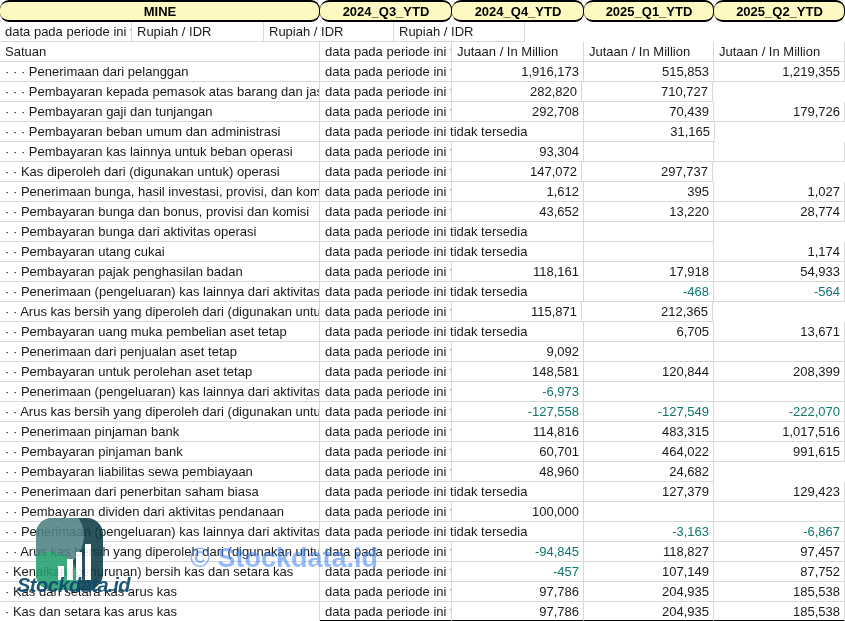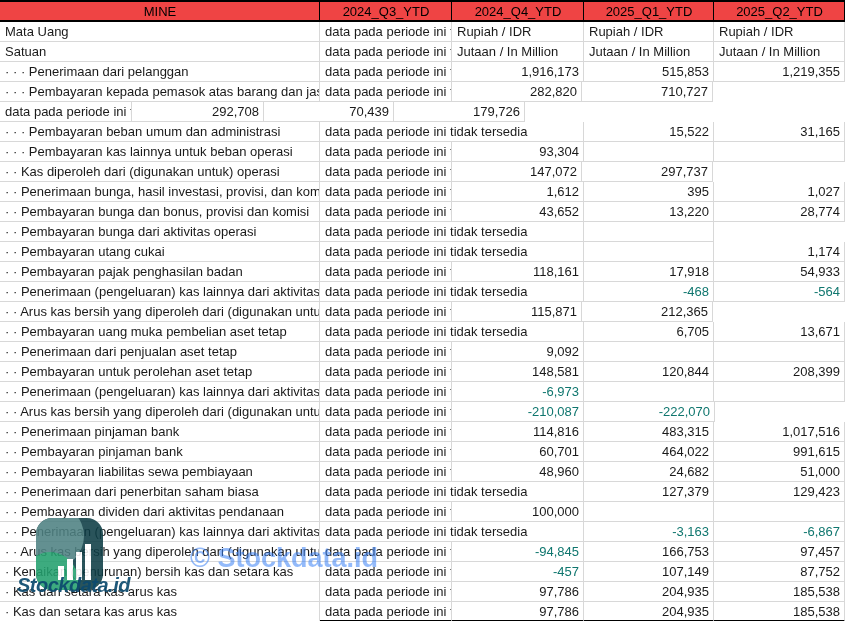--- a/index.html
+++ b/index.html
@@ -22,25 +22,26 @@
   }
   .cell.label{width:320px;}
   .cell.c1{width:132px;}
   .cell.c2{width:132px;}
   .cell.c3{width:130px;}
   .cell.c4{width:131px;}
   .cell.merged{width:264px;}
   .cell.num{text-align:right;}
   .cell.neg{color:#0f766e;}
   .row.header .cell{
-    font-weight:normal;text-align:center;color:#000;
+    font-weight:bold;text-align:center;color:#000;
     border-top:2px solid #000;
     border-bottom:2px solid #000;
     border-right:1px solid #000;
-    background:#ef4444;
+    background:#fef9c3;
+    border-radius:9px;
   }
   .row:last-child .cell:not(.label){border-bottom:2px solid #000;}
   
   .wm-logo{
     position:absolute;left:36px;top:518px;width:67px;height:72px;
     opacity:0.88;pointer-events:none;
   }
   .wm-brand{
     position:absolute;left:17px;top:574px;
     font-size:20px;font-weight:bold;letter-spacing:-0.5px;
@@ -58,21 +59,20 @@
 <div class="table">
   <div class="row header" id="header-row">
       <div class="cell label">MINE</div>
       <div class="cell c1">2024_Q3_YTD</div>
       <div class="cell c2">2024_Q4_YTD</div>
       <div class="cell c3">2025_Q1_YTD</div>
       <div class="cell c4">2025_Q2_YTD</div>
     </div>
   <div id="body-rows">
       <div class="row">
-        <div class="cell label">Mata Uang</div>
         <div class="cell c1">data pada periode ini tidak tersedia</div>
         <div class="cell c2">Rupiah / IDR</div>
         <div class="cell c3">Rupiah / IDR</div>
         <div class="cell c4">Rupiah / IDR</div>
       </div>
       <div class="row">
         <div class="cell label">Satuan</div>
         <div class="cell c1">data pada periode ini tidak tersedia</div>
         <div class="cell c2">Jutaan / In Million</div>
         <div class="cell c3">Jutaan / In Million</div>
@@ -85,29 +85,29 @@
         <div class="cell c3 num">515,853</div>
         <div class="cell c4 num">1,219,355</div>
       </div>
       <div class="row">
         <div class="cell label">· · · Pembayaran kepada pemasok atas barang dan jasa</div>
         <div class="cell c1">data pada periode ini tidak tersedia</div>
         <div class="cell c3 num">282,820</div>
         <div class="cell c4 num">710,727</div>
       </div>
       <div class="row">
+        <div class="cell label">· · · Pembayaran gaji dan tunjangan</div>
         <div class="cell c1">data pada periode ini tidak tersedia</div>
         <div class="cell c2 num">292,708</div>
         <div class="cell c3 num">70,439</div>
         <div class="cell c4 num">179,726</div>
       </div>
       <div class="row">
         <div class="cell label">· · · Pembayaran beban umum dan administrasi</div>
         <div class="cell merged">data pada periode ini tidak tersedia</div>
-        <div class="cell c3 num">15,522</div>
         <div class="cell c4 num">31,165</div>
       </div>
       <div class="row">
         <div class="cell label">· · · Pembayaran kas lainnya untuk beban operasi</div>
         <div class="cell c1">data pada periode ini tidak tersedia</div>
         <div class="cell c2 num">93,304</div>
         <div class="cell c3 num"></div>
         <div class="cell c4 num"></div>
       </div>
       <div class="row">
@@ -183,21 +183,22 @@
       <div class="row">
         <div class="cell label">· · Penerimaan (pengeluaran) kas lainnya dari aktivitas investasi</div>
         <div class="cell c1">data pada periode ini tidak tersedia</div>
         <div class="cell c2 num neg">-6,973</div>
         <div class="cell c3 num"></div>
         <div class="cell c4 num"></div>
       </div>
       <div class="row">
         <div class="cell label">· · Arus kas bersih yang diperoleh dari (digunakan untuk) aktivitas investasi</div>
         <div class="cell c1">data pada periode ini tidak tersedia</div>
-        <div class="cell c2 num neg">-210,087</div>
+        <div class="cell c2 num neg">-127,558</div>
+        <div class="cell c3 num neg">-127,549</div>
         <div class="cell c4 num neg">-222,070</div>
       </div>
       <div class="row">
         <div class="cell label">· · Penerimaan pinjaman bank</div>
         <div class="cell c1">data pada periode ini tidak tersedia</div>
         <div class="cell c2 num">114,816</div>
         <div class="cell c3 num">483,315</div>
         <div class="cell c4 num">1,017,516</div>
       </div>
       <div class="row">
@@ -205,21 +206,20 @@
         <div class="cell c1">data pada periode ini tidak tersedia</div>
         <div class="cell c2 num">60,701</div>
         <div class="cell c3 num">464,022</div>
         <div class="cell c4 num">991,615</div>
       </div>
       <div class="row">
         <div class="cell label">· · Pembayaran liabilitas sewa pembiayaan</div>
         <div class="cell c1">data pada periode ini tidak tersedia</div>
         <div class="cell c2 num">48,960</div>
         <div class="cell c3 num">24,682</div>
-        <div class="cell c4 num">51,000</div>
       </div>
       <div class="row">
         <div class="cell label">· · Penerimaan dari penerbitan saham biasa</div>
         <div class="cell merged">data pada periode ini tidak tersedia</div>
         <div class="cell c3 num">127,379</div>
         <div class="cell c4 num">129,423</div>
       </div>
       <div class="row">
         <div class="cell label">· · Pembayaran dividen dari aktivitas pendanaan</div>
         <div class="cell c1">data pada periode ini tidak tersedia</div>
@@ -230,21 +230,21 @@
       <div class="row">
         <div class="cell label">· · Penerimaan (pengeluaran) kas lainnya dari aktivitas pendanaan</div>
         <div class="cell merged">data pada periode ini tidak tersedia</div>
         <div class="cell c3 num neg">-3,163</div>
         <div class="cell c4 num neg">-6,867</div>
       </div>
       <div class="row">
         <div class="cell label">· · Arus kas bersih yang diperoleh dari (digunakan untuk) aktivitas pendanaan</div>
         <div class="cell c1">data pada periode ini tidak tersedia</div>
         <div class="cell c2 num neg">-94,845</div>
-        <div class="cell c3 num">166,753</div>
+        <div class="cell c3 num">118,827</div>
         <div class="cell c4 num">97,457</div>
       </div>
       <div class="row">
         <div class="cell label">· Kenaikan (penurunan) bersih kas dan setara kas</div>
         <div class="cell c1">data pada periode ini tidak tersedia</div>
         <div class="cell c2 num neg">-457</div>
         <div class="cell c3 num">107,149</div>
         <div class="cell c4 num">87,752</div>
       </div>
       <div class="row">

